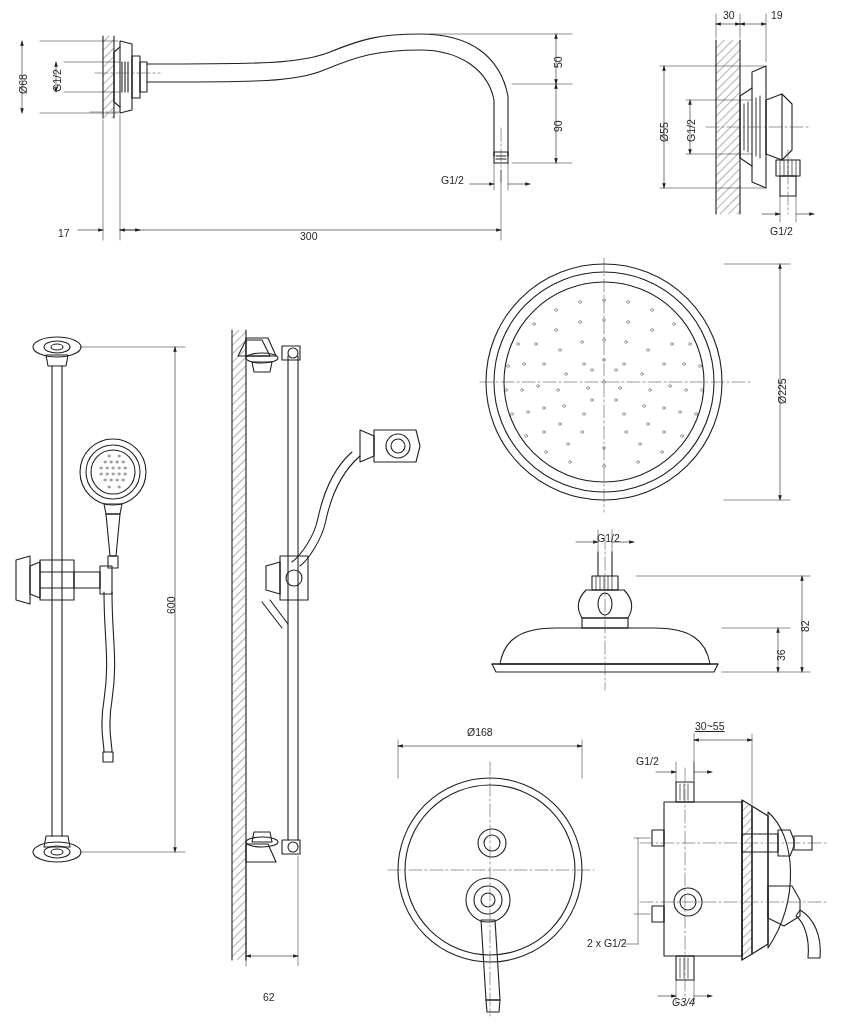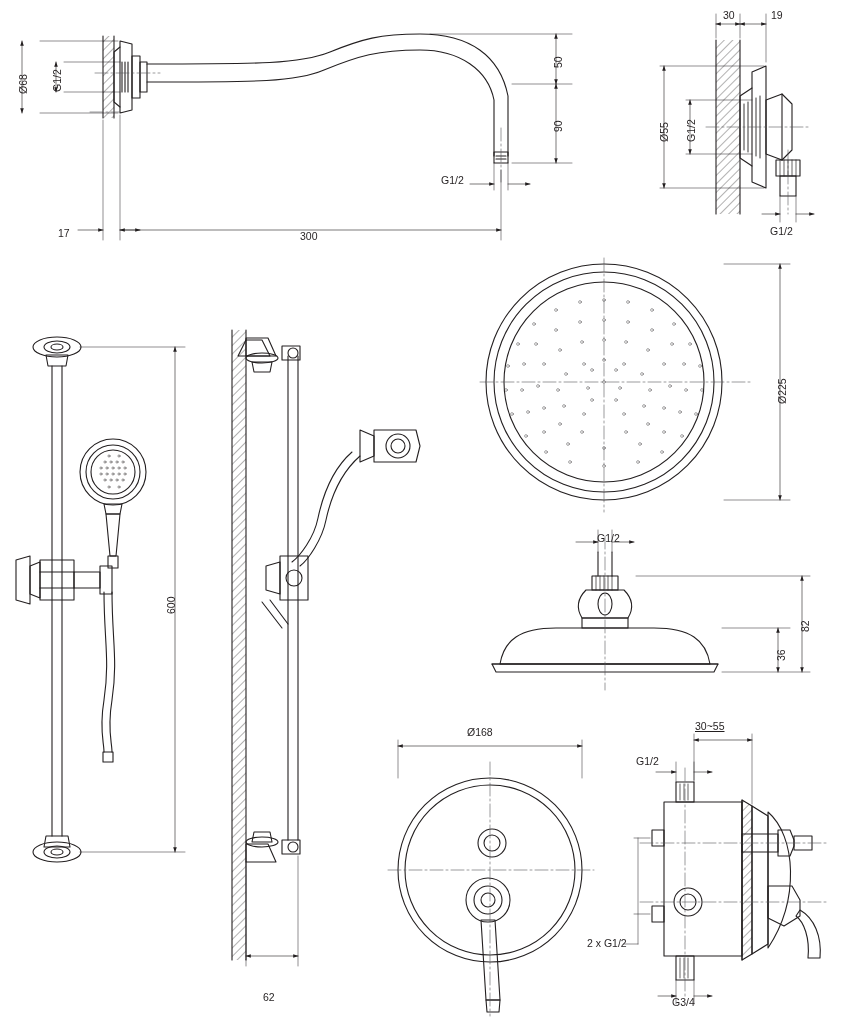--- a/index.html
+++ b/index.html
@@ -525,15 +525,15 @@
 
   <div class="dim-label rot90" style="left:777px; top:404px;">Ø225</div>
   <div class="dim-label" style="left:597px; top:533px;">G1/2</div>
   <div class="dim-label rot90" style="left:800px; top:632px;">82</div>
   <div class="dim-label rot90" style="left:776px; top:661px;">36</div>
 
   <div class="dim-label" style="left:467px; top:727px;">Ø168</div>
   <div class="dim-label" style="left:695px; top:721px;text-decoration:underline;">30~55</div>
   <div class="dim-label" style="left:636px; top:756px;">G1/2</div>
   <div class="dim-label" style="left:587px; top:938px;">2 x G1/2</div>
-  <div class="dim-label" style="left:672px; top:997px;">G3/4</div>
+  <div class="dim-label" style="left:672px; top:997px;font-style:italic;">G3/4</div>
 
 </div>
 
 </body></html>

